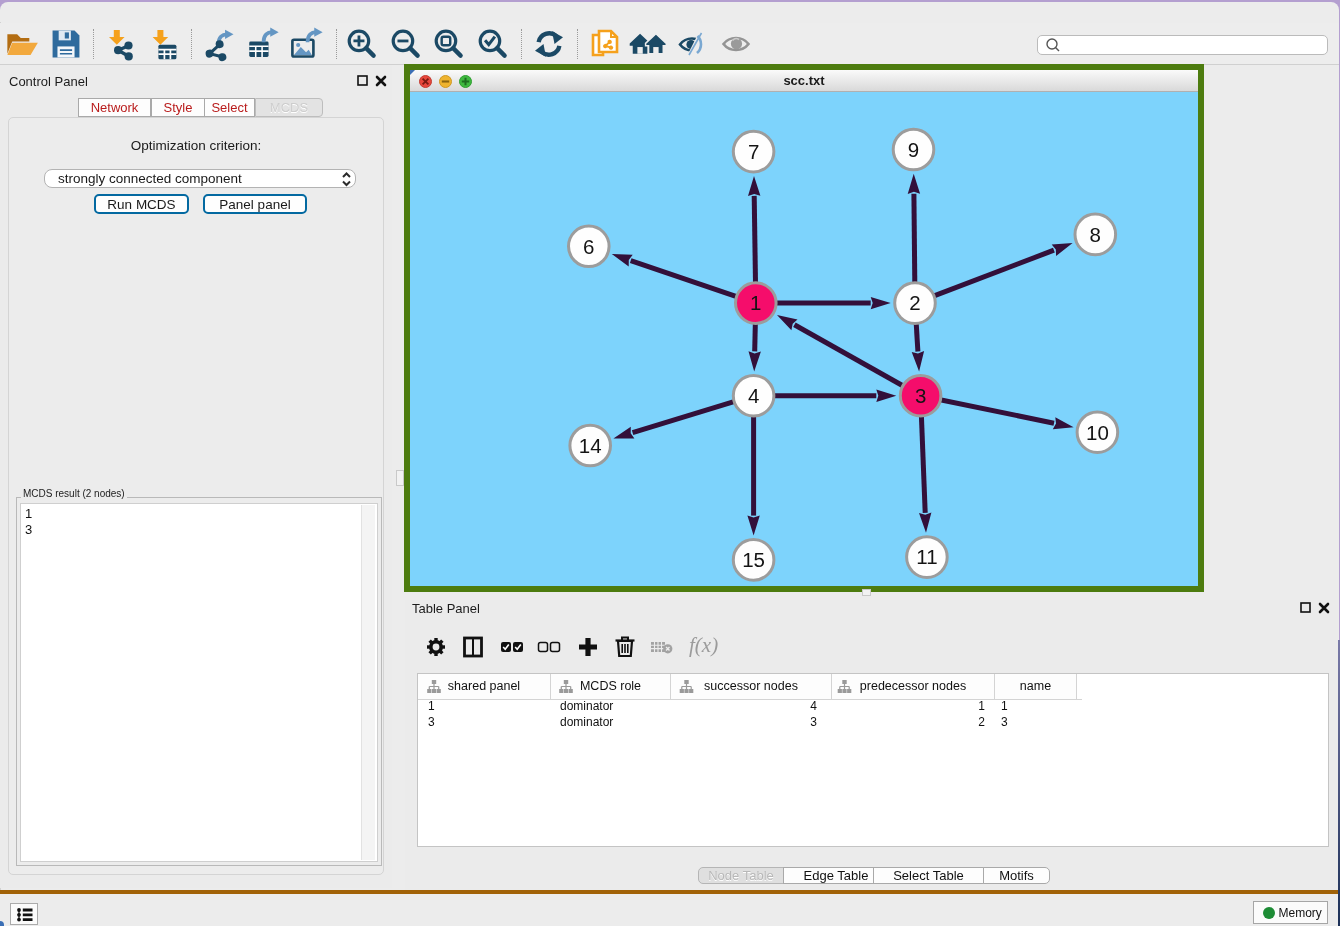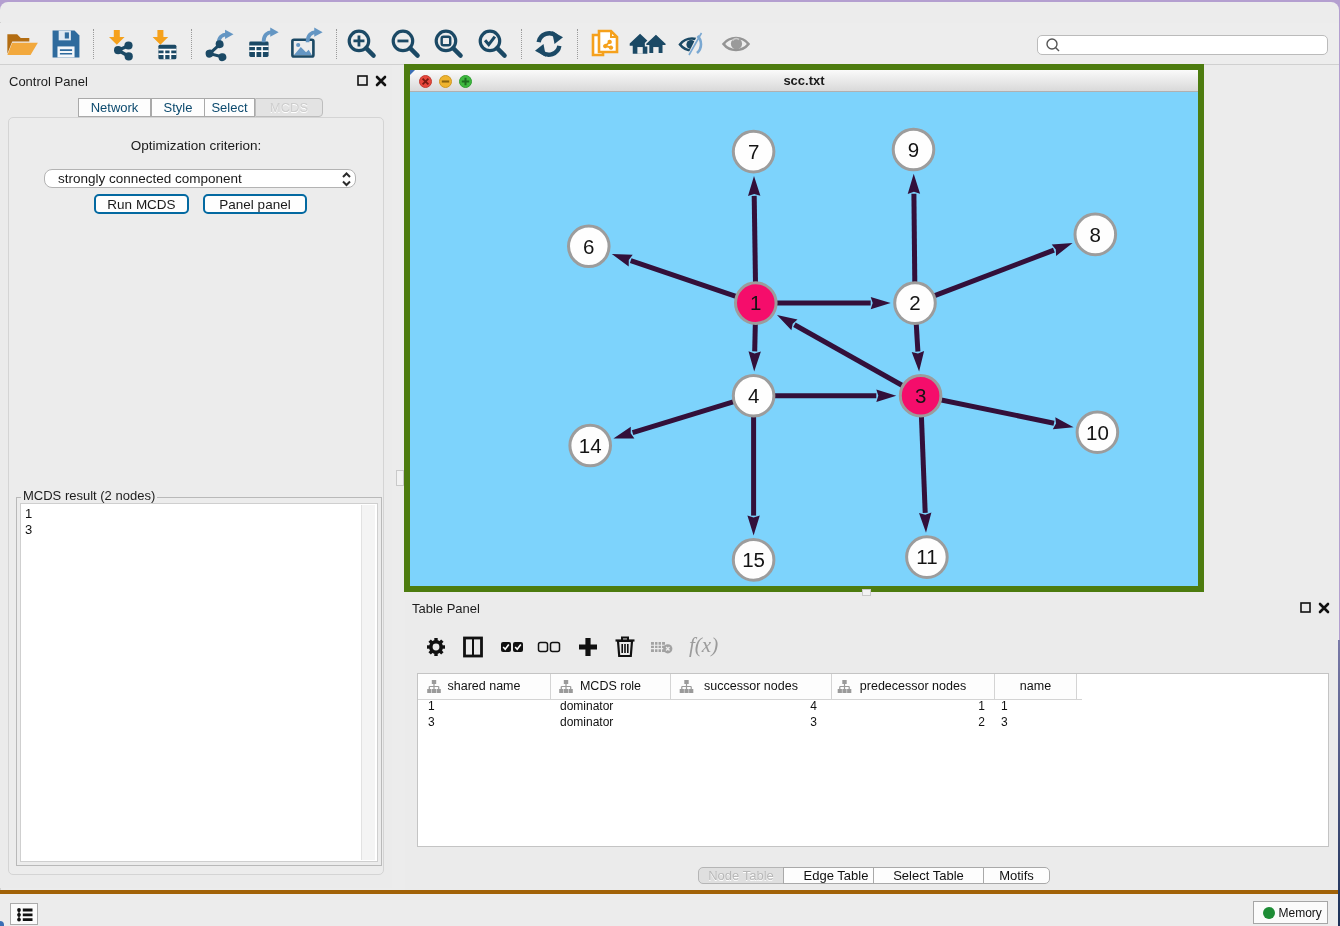--- a/index.html
+++ b/index.html
@@ -17,36 +17,36 @@
   font-size:13px;color:#ababab;}
 
 #toolbar{position:absolute;left:0;top:21px;width:100%;height:41px;
   background:#ededed;border-bottom:1px solid #d0d0d0;}
 .tsep{position:absolute;top:6px;height:30px;width:0;
   border-left:1px dotted #9a9a9a;}
 
 #cp{position:absolute;left:0;top:63px;width:392px;height:823px;background:#ebebeb;}
 #cptitle{position:absolute;left:9px;top:9px;font-size:13px;color:#1c1c1c;}
 .tab{position:absolute;top:33px;height:19px;box-sizing:border-box;
-  background:#fdfdfd;border:1px solid #a9a9a9;font-size:13px;color:#0c4a6e;
+  background:#fdfdfd;border:1px solid #a9a9a9;font-size:13px;color:#b91c1c;
   text-align:center;line-height:18px;}
 #cpbody{position:absolute;left:8px;top:52px;width:376px;height:758px;
   background:#ececec;border:1px solid #d4d4d4;border-radius:5px;box-sizing:border-box;}
 #optlabel{position:absolute;left:0;top:73px;width:392px;text-align:center;
   font-size:13.5px;color:#1a1a1a;}
 #dropdown{position:absolute;left:44px;top:96px;width:312px;height:19px;
   background:#fff;border:1px solid #b3b3b3;border-radius:8px;box-sizing:border-box;
   font-size:13.5px;color:#1a1a1a;line-height:17px;padding-left:13px;margin-top:8px;}
 .btn{position:absolute;top:129px;height:20px;background:#fefefe;
   border:2px solid #0369a1;border-radius:5px;box-sizing:border-box;
   font-size:13.5px;color:#1a1a1a;text-align:center;line-height:18px;}
 #fieldset{position:absolute;left:16px;top:432px;width:366px;height:369px;
   border:1px solid #b9b9b9;box-sizing:border-box;}
 #legend{position:absolute;left:21px;top:423px;background:#ececec;
-  font-size:13px;color:#1c1c1c;padding:0 2px;}
+  font-size:10px;color:#1c1c1c;padding:0 2px;}
 #mtext{position:absolute;left:20px;top:438px;width:358px;height:359px;
   background:#fff;border:1px solid #cfcfcf;box-sizing:border-box;
   font-size:13px;color:#111;line-height:16px;padding:2px 0 0 4px;}
 #mscroll{position:absolute;right:2px;top:1px;width:13px;height:355px;
   background:#f4f4f4;border-left:1px solid #e2e2e2;}
 
 #frame{position:absolute;left:404px;top:62px;width:800px;height:528px;
   border:6px solid #4d7c0f;box-sizing:border-box;background:#7dd3fc;}
 #ftitle{position:absolute;left:0;top:0;width:100%;height:22px;
   background:linear-gradient(#fafafa,#d9d9d9);border-bottom:1px solid #b0b0b0;
@@ -358,21 +358,21 @@
               <rect x="-10" y="-5" width="14" height="10" fill="#a2a2a2"></rect>
               <path d="M-10,-1.7 H4 M-10,1.6 H4 M-6.5,-5 V5 M-3,-5 V5 M0.5,-5 V5" stroke="#ececec" stroke-width="1.1"></path>
               <circle cx="6.8" cy="1.8" r="4.6" fill="#a2a2a2"></circle>
               <path d="M5.1,0.1 L8.5,3.5 M8.5,0.1 L5.1,3.5" stroke="#ececec" stroke-width="1.4"></path>
             </g>
           </svg>
           <div style="position:absolute;left:284px;top:7px;width:50px;font-family:'Liberation Serif',serif;font-style:italic;font-size:21px;color:#9b9b9b;">f(x)</div>
         </div>
     <div id="ttable">
           <div style="position:absolute;left:0;top:25px;width:664px;height:1px;background:#d4d4d4;"></div>
-          <div class="th" style="left:0px;width:133px;">shared name</div>
+          <div class="th" style="left:0px;width:133px;">shared panel</div>
           <div class="th" style="left:133px;width:120px;">MCDS role</div>
           <div class="th" style="left:253px;width:161px;">successor nodes</div>
           <div class="th" style="left:414px;width:163px;">predecessor nodes</div>
           <div class="th" style="left:577px;width:82px;">name</div>
           <svg width="910" height="25" style="position:absolute;left:0;top:0;">
             <g transform="translate(16,12.5)">
               <rect x="-2.2" y="-6.5" width="4.4" height="4" fill="#9a9a9a"></rect>
               <path d="M0,-2.5 V0 M-4.7,0 H4.7 M-4.7,0 V2.5 M0,0 V2.5 M4.7,0 V2.5" stroke="#9a9a9a" stroke-width="1.2" fill="none"></path>
               <rect x="-6.8" y="2.5" width="4.2" height="4" fill="#9a9a9a"></rect>
               <rect x="-2.1" y="2.5" width="4.2" height="4" fill="#9a9a9a"></rect>

